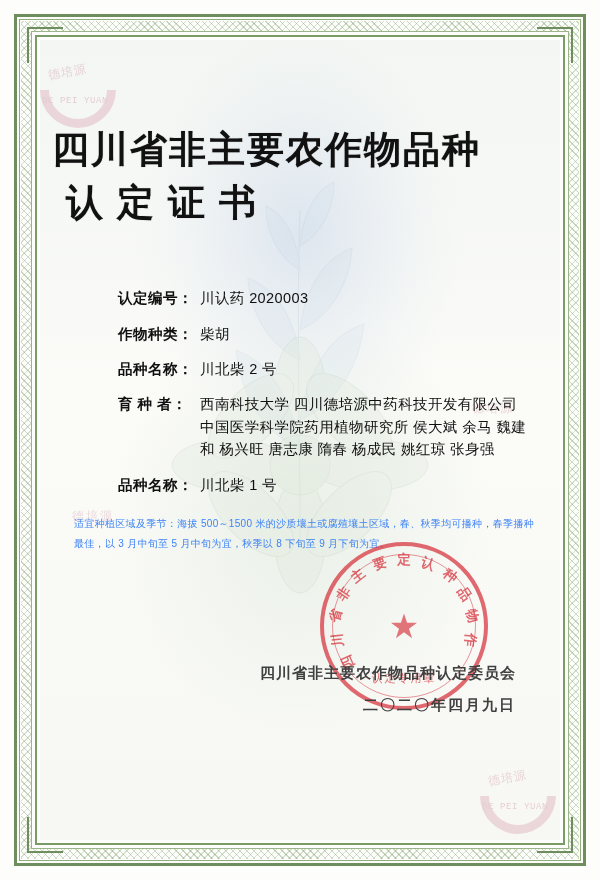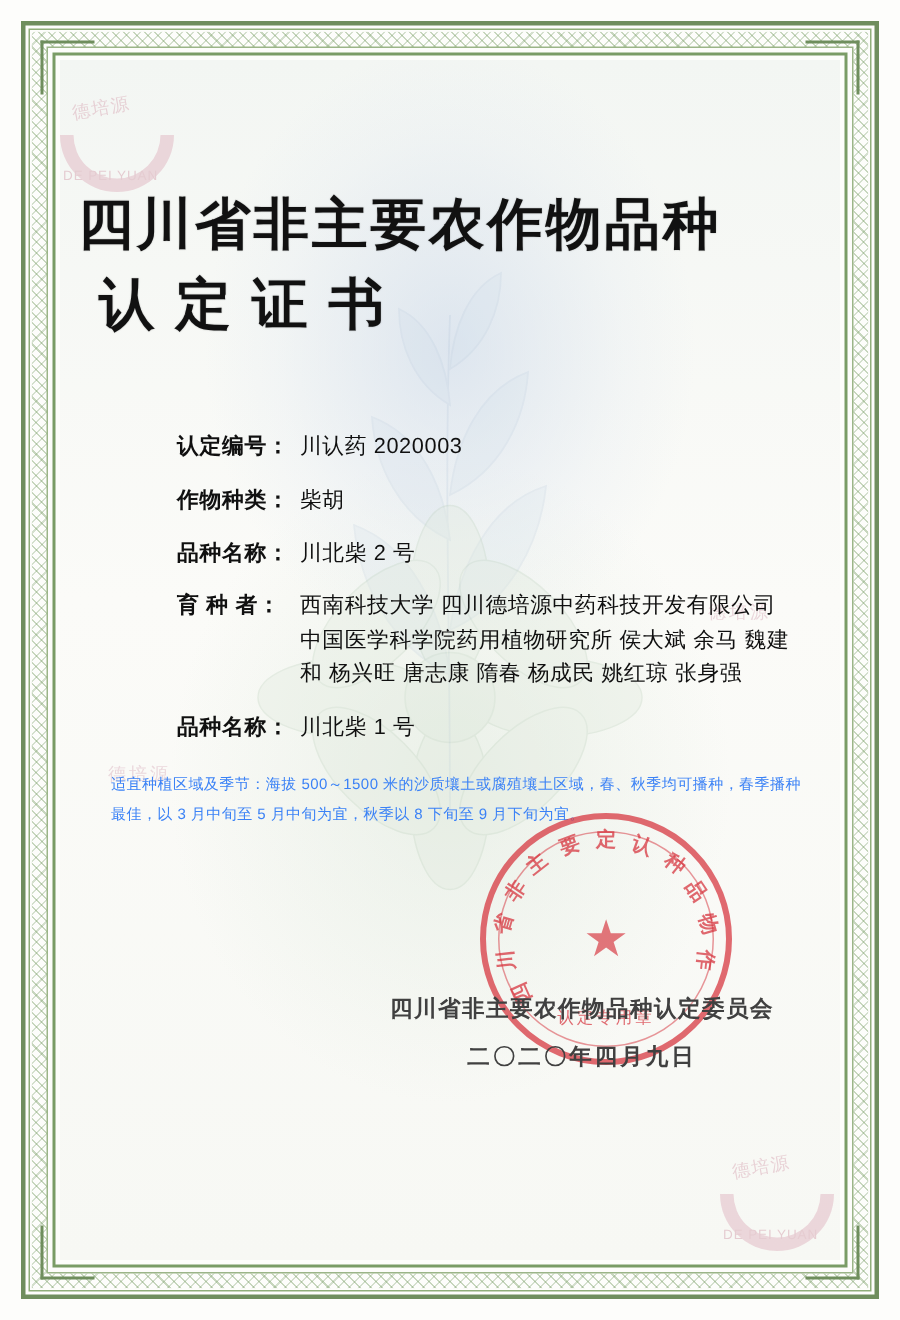--- a/index.html
+++ b/index.html
@@ -123,26 +123,26 @@
     left: 8px; top: 12px;
     font-size: 12px;
     color: #dcb2bd;
     letter-spacing: 1px;
     white-space: nowrap;
     transform: rotate(-10deg);
     font-family: "Liberation Sans", sans-serif;
   }
   .wm-en {
     position: absolute;
-    left: 2px; top: 60px;
+    left: 2px; top: 44px;
     font-size: 9px;
     color: #d8a9b5;
     letter-spacing: .6px;
     white-space: nowrap;
-    font-family: Liberation Sans, sans-serif;
+    font-family: Liberation Mono, monospace;
   }
 
   .wm-mid {
     position: absolute;
     right: 86px; top: 400px;
     font-size: 12px;
     color: #e6cdd4;
     letter-spacing: 2px;
     opacity: .8;
   }
@@ -219,20 +219,21 @@
     bottom: 108px;
     text-align: center;
     font-size: 15px;
     font-weight: bold;
     color: #404040;
     letter-spacing: 1px;
     line-height: 2.1;
   }
   .sign .date {
     letter-spacing: 2px;
+    text-align: right;
   }
 
   
   .seal {
     position: absolute;
     left: 268px;
     bottom: 118px;
     width: 168px;
     height: 168px;
     pointer-events: none;

